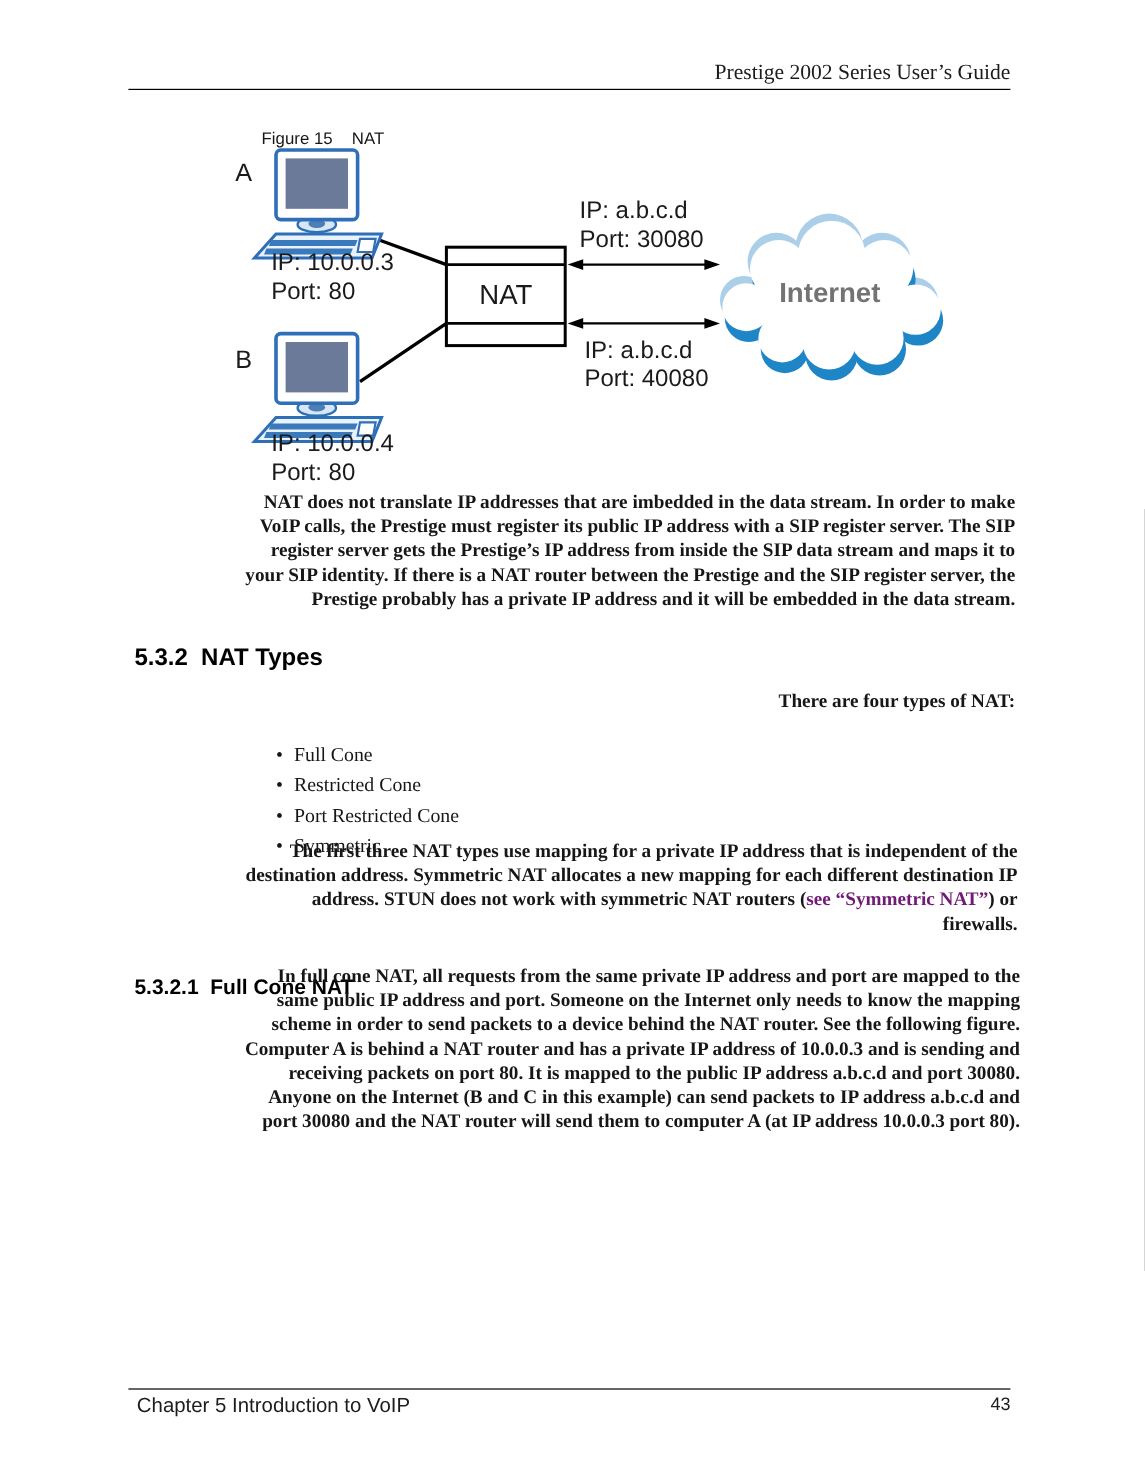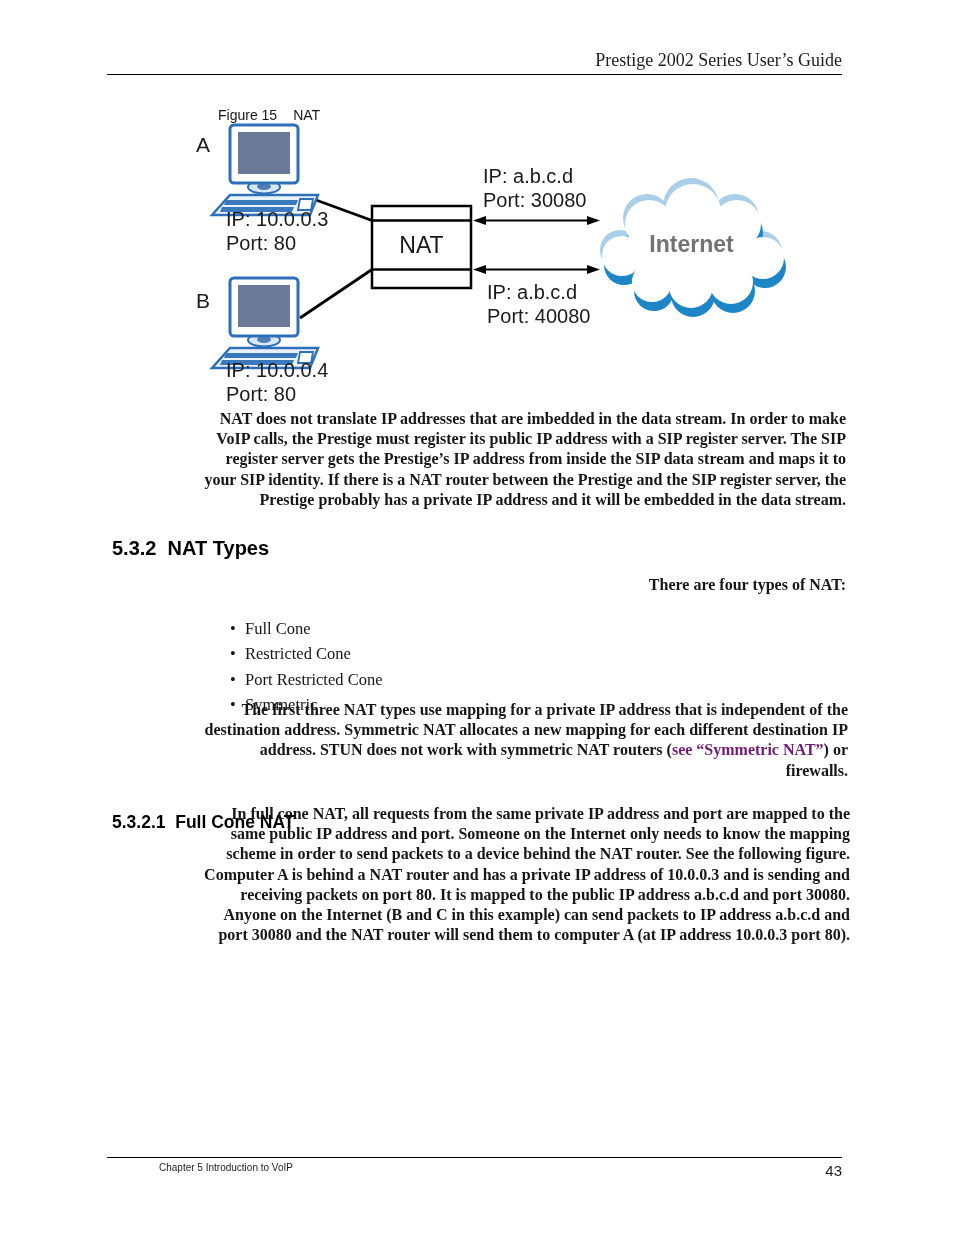--- a/index.html
+++ b/index.html
@@ -7,21 +7,21 @@
     position:relative;width:954px;height:1235px;background:#ffffff;
     font-family:"Liberation Serif", serif;color:#161616;overflow:hidden;
     margin:0 auto;
   }
   .abs{position:absolute;}
   
   .header-title{top:50px;right:112px;font-family:Liberation Serif, serif;font-size:18px;color:#1c1c1c;}
   .rule{height:0;border-top:1.6px solid #000;}
   .header-rule{left:107px;top:74px;width:735px;}
   .footer-rule{left:107px;top:1157px;width:735px;}
-  .footer-left{left:114px;top:1162px;font-family:"Liberation Sans",sans-serif;font-size:10px;color:#1c1c1c;margin-left:45px;}
+  .footer-left{left:114px;top:1162px;font-family:"Liberation Sans",sans-serif;font-size:17px;color:#1c1c1c;}
   .footer-page{right:112px;top:1162px;font-family:"Liberation Sans",sans-serif;font-size:15px;color:#1c1c1c;}
   
   .figure-label{left:196px;top:107px;font-family:"Liberation Sans",sans-serif;font-size:14px;}
   .figure-label .b{font-weight:normal;margin-left:22px;}
   .figure-label .r{margin-left:16px;}
   .figure{left:196px;top:122px;width:594px;height:285px;}
   .figure svg{position:absolute;left:0;top:0;}
   .fig-text{position:absolute;font-family:"Liberation Sans",sans-serif;font-size:20px;line-height:24px;color:#1a1a1a;white-space:nowrap;}
   .letter{font-size:21px;}
   .nat-label{left:176px;top:111px;width:99px;text-align:center;font-size:23px;}

